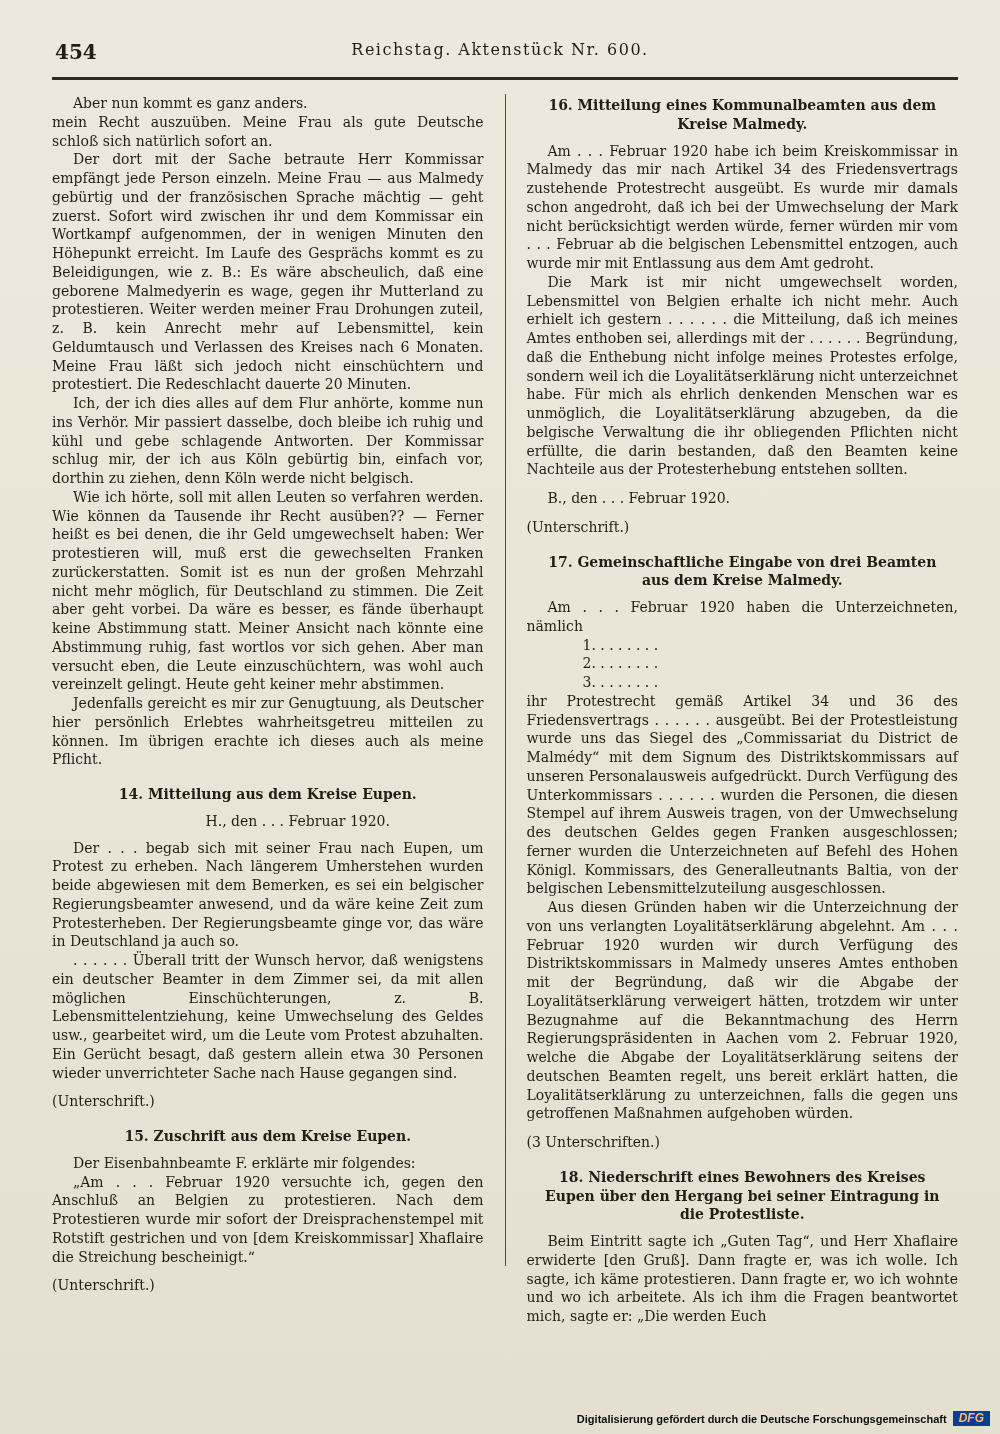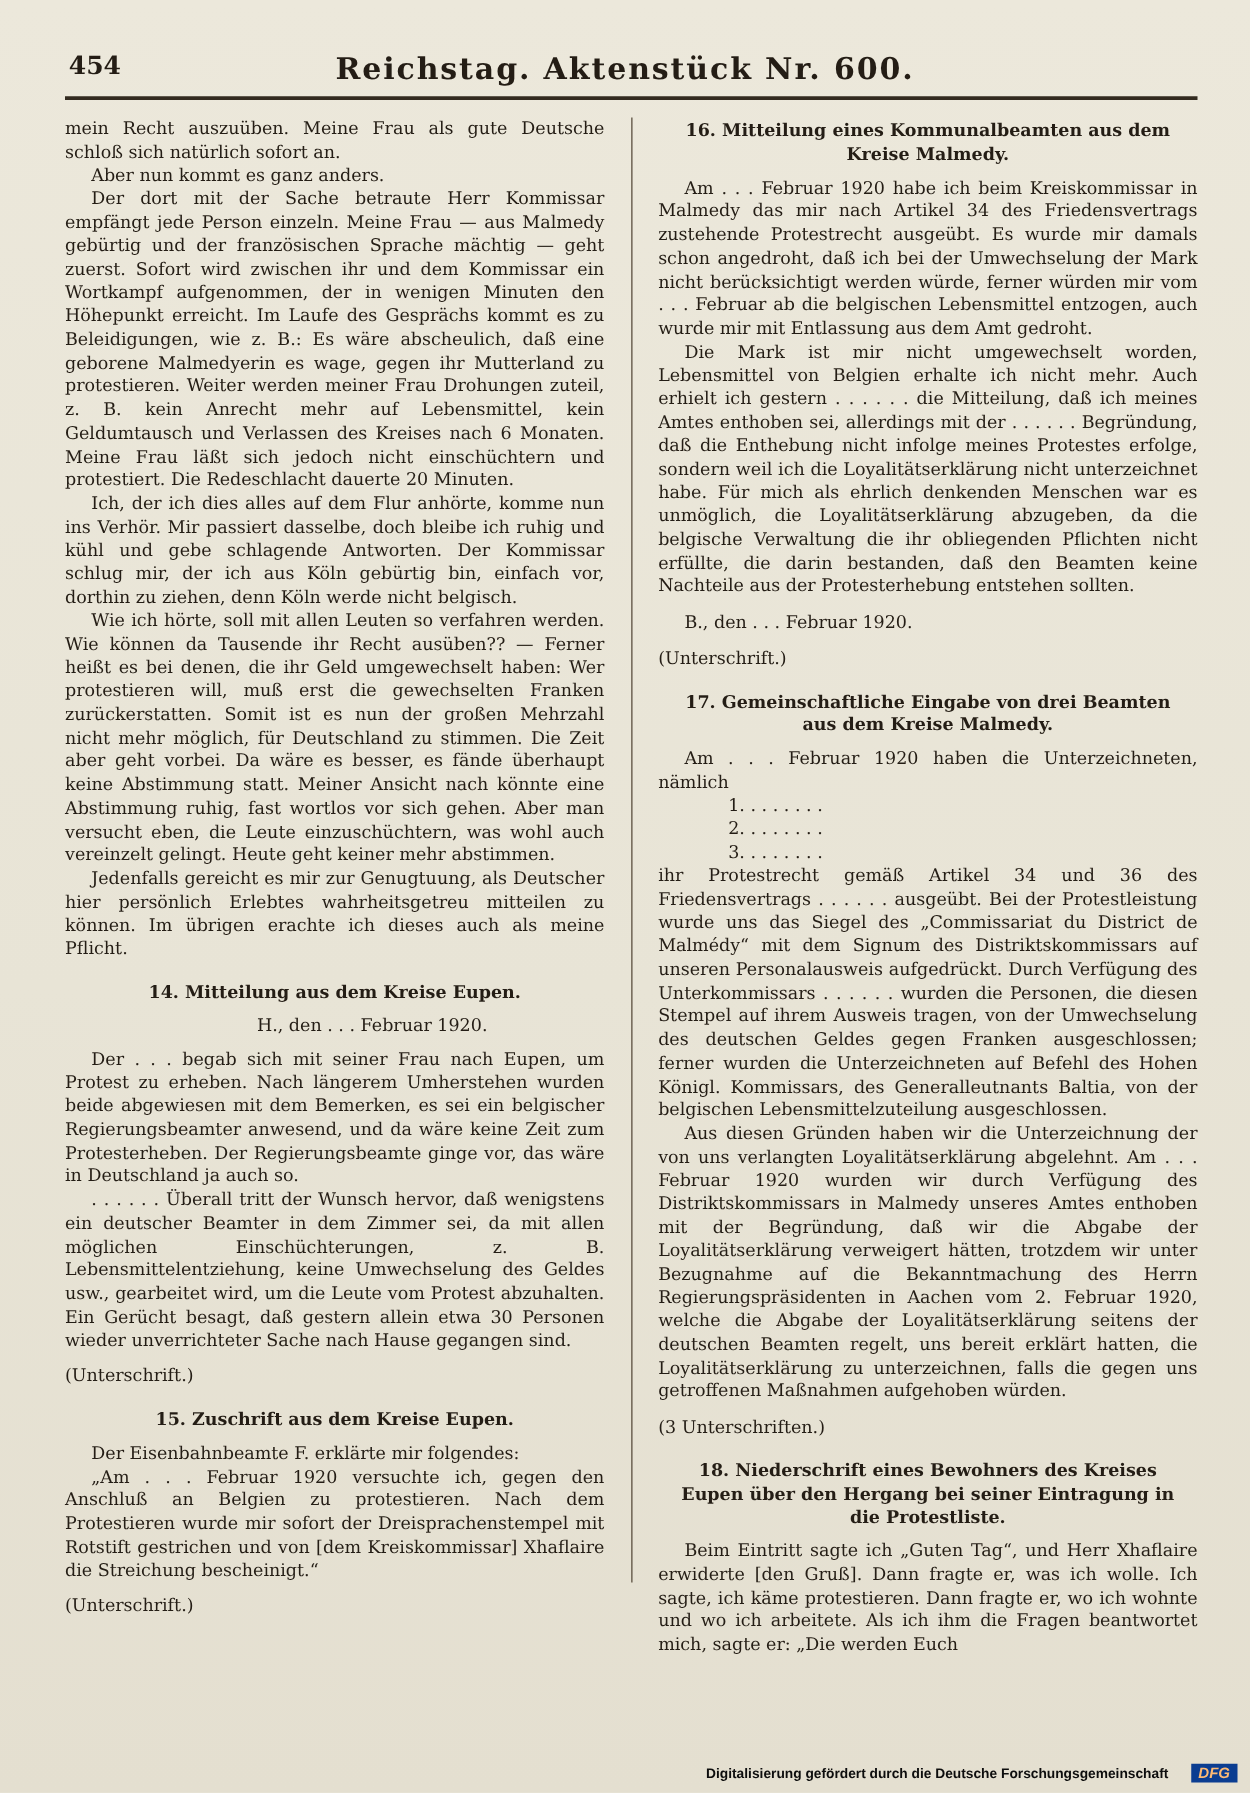--- a/index.html
+++ b/index.html
@@ -27,22 +27,22 @@
   .page-num {
     position: absolute;
     left: 55px;
     top: 40px;
     font-size: 20px;
     font-weight: bold;
   }
   .header-title {
     display: block;
     text-align: center;
-    font-size: 24px;
-    font-weight: bold;
+    font-size: 16px;
+    font-weight: normal;
     letter-spacing: 1.5px;
   }
   .header-rule {
     border: none;
     border-top: 3px solid #332b20;
     margin: 7px 42px 0 52px;
   }
   .columns {
     display: flex;
     padding: 14px 42px 0 52px;
@@ -89,21 +89,21 @@
   .numlist {
     margin: 0 0 0 4em;
     text-indent: 0;
   }
   .footer {
     position: absolute;
     right: 10px;
     bottom: 8px;
     display: flex;
     align-items: center;
-    gap: 18px;
+    gap: 6px;
     font-family: "Liberation Sans", "DejaVu Sans", sans-serif;
     font-size: 11px;
     font-weight: bold;
     color: #0d0d0d;
   }
   .dfg-logo {
     display: inline-block;
     background: #0b3d91;
     color: #fdba74;
     font-style: italic;
@@ -120,22 +120,22 @@
 
   <header class="page-header">
     <span class="page-num">454</span>
     <span class="header-title">Reichstag.  Aktenstück Nr. 600.</span>
   </header>
   <hr class="header-rule">
 
   <main class="columns">
 
     <section class="col col-left">
+      <p class="p">Aber nun kommt es ganz anders.</p>
       <p class="p cont">mein Recht auszuüben. Meine Frau als gute Deutsche schloß sich natürlich sofort an.</p>
-      <p class="p">Aber nun kommt es ganz anders.</p>
       <p class="p">Der dort mit der Sache betraute Herr Kommissar empfängt jede Person einzeln. Meine Frau — aus Malmedy gebürtig und der französischen Sprache mächtig — geht zuerst. Sofort wird zwischen ihr und dem Kommissar ein Wortkampf aufgenommen, der in wenigen Minuten den Höhepunkt erreicht. Im Laufe des Gesprächs kommt es zu Beleidigungen, wie z. B.: Es wäre abscheulich, daß eine geborene Malmedyerin es wage, gegen ihr Mutterland zu protestieren. Weiter werden meiner Frau Drohungen zuteil, z. B. kein Anrecht mehr auf Lebensmittel, kein Geldumtausch und Verlassen des Kreises nach 6 Monaten. Meine Frau läßt sich jedoch nicht einschüchtern und protestiert. Die Redeschlacht dauerte 20 Minuten.</p>
       <p class="p">Ich, der ich dies alles auf dem Flur anhörte, komme nun ins Verhör. Mir passiert dasselbe, doch bleibe ich ruhig und kühl und gebe schlagende Antworten. Der Kommissar schlug mir, der ich aus Köln gebürtig bin, einfach vor, dorthin zu ziehen, denn Köln werde nicht belgisch.</p>
       <p class="p">Wie ich hörte, soll mit allen Leuten so verfahren werden. Wie können da Tausende ihr Recht ausüben?? — Ferner heißt es bei denen, die ihr Geld umgewechselt haben: Wer protestieren will, muß erst die gewechselten Franken zurückerstatten. Somit ist es nun der großen Mehrzahl nicht mehr möglich, für Deutschland zu stimmen. Die Zeit aber geht vorbei. Da wäre es besser, es fände überhaupt keine Abstimmung statt. Meiner Ansicht nach könnte eine Abstimmung ruhig, fast wortlos vor sich gehen. Aber man versucht eben, die Leute einzuschüchtern, was wohl auch vereinzelt gelingt. Heute geht keiner mehr abstimmen.</p>
       <p class="p">Jedenfalls gereicht es mir zur Genugtuung, als Deutscher hier persönlich Erlebtes wahrheitsgetreu mitteilen zu können. Im übrigen erachte ich dieses auch als meine Pflicht.</p>
 
       <p class="p heading">14. Mitteilung aus dem Kreise Eupen.</p>
       <p class="p dateline-center">H., den . . . Februar 1920.</p>
       <p class="p">Der . . . begab sich mit seiner Frau nach Eupen, um Protest zu erheben. Nach längerem Umherstehen wurden beide abgewiesen mit dem Bemerken, es sei ein belgischer Regierungsbeamter anwesend, und da wäre keine Zeit zum Protesterheben. Der Regierungsbeamte ginge vor, das wäre in Deutschland ja auch so.</p>
       <p class="p">. . . . . . Überall tritt der Wunsch hervor, daß wenigstens ein deutscher Beamter in dem Zimmer sei, da mit allen möglichen Einschüchterungen, z. B. Lebensmittelentziehung, keine Umwechselung des Geldes usw., gearbeitet wird, um die Leute vom Protest abzuhalten. Ein Gerücht besagt, daß gestern allein etwa 30 Personen wieder unverrichteter Sache nach Hause gegangen sind.</p>
       <p class="p sig">(Unterschrift.)</p>

